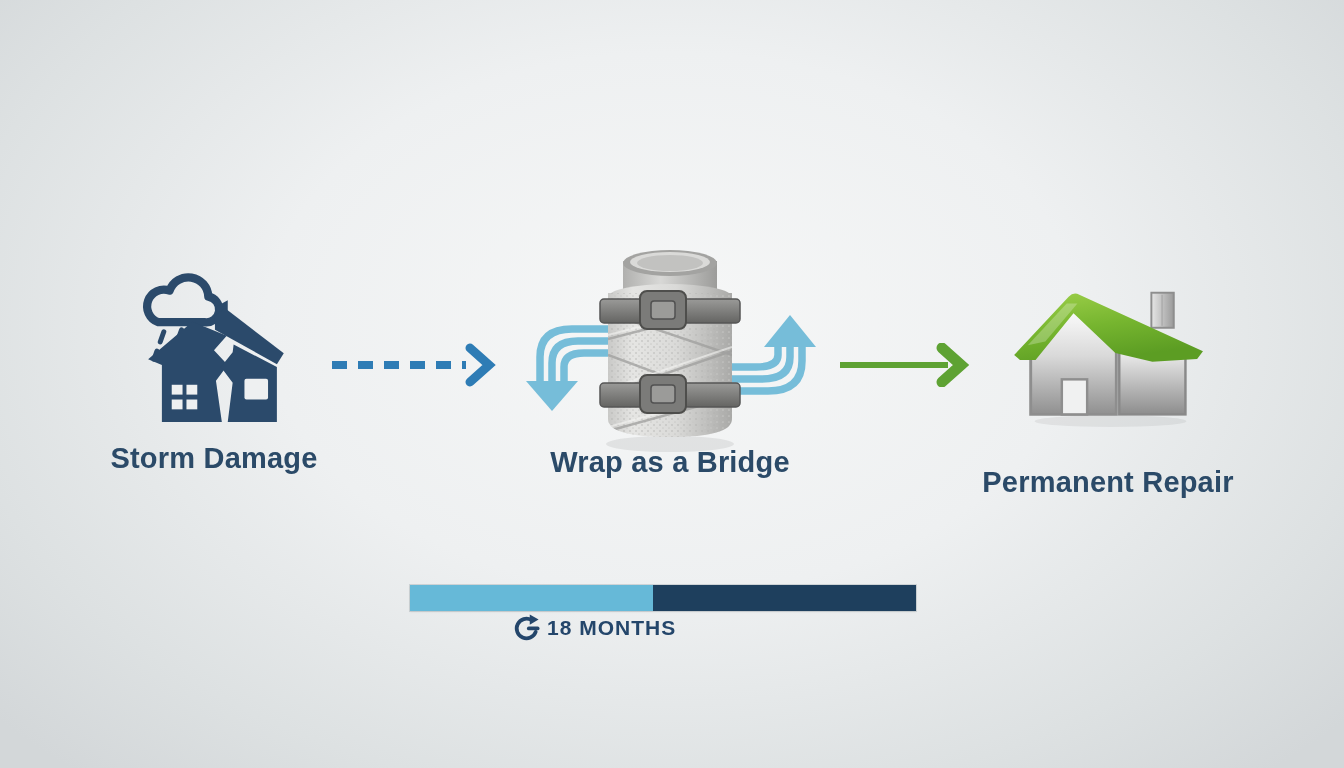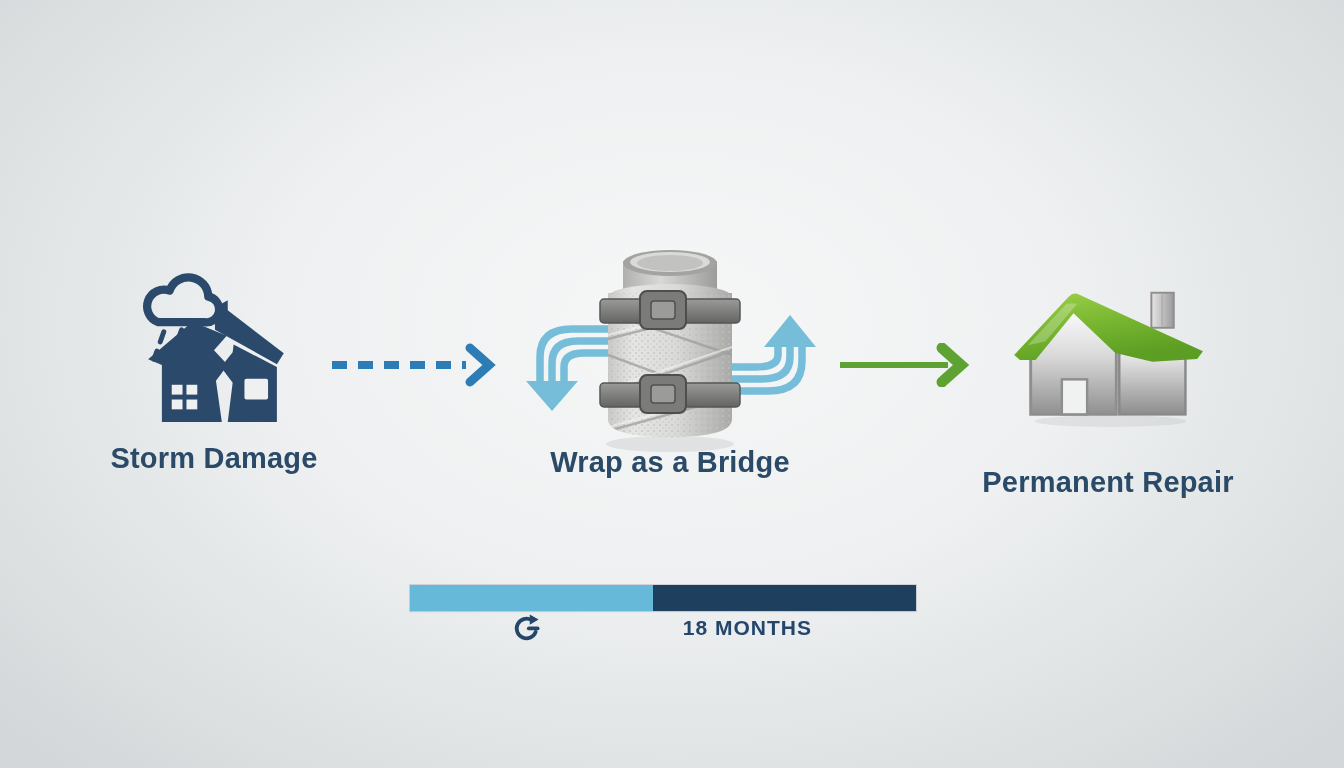--- a/index.html
+++ b/index.html
@@ -42,21 +42,21 @@
   }
   .bar-elapsed   { height: 100%; background: #66b9d8; }
   .bar-remaining { height: 100%; background: #1e3f5d; flex: 1; }
 
   .timeline-caption {
     position: absolute;
     left: 512px; top: 610px;
     width: 300px; height: 36px;
     display: flex;
     align-items: center;
-    justify-content: space-between;
+    justify-content: flex-start;
     gap: 7px;
   }
   .timeline-caption .caption-text {
     font-size: 21px;
     font-weight: 700;
     letter-spacing: 1px;
     color: #24466b;
   }
 </style>
 </head>

